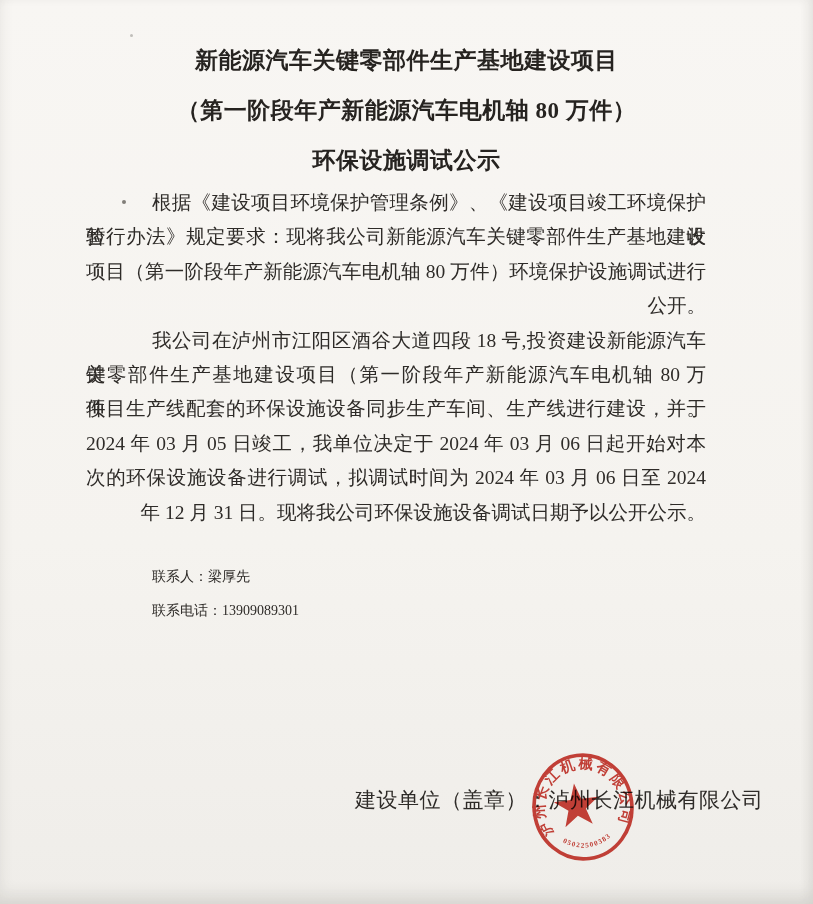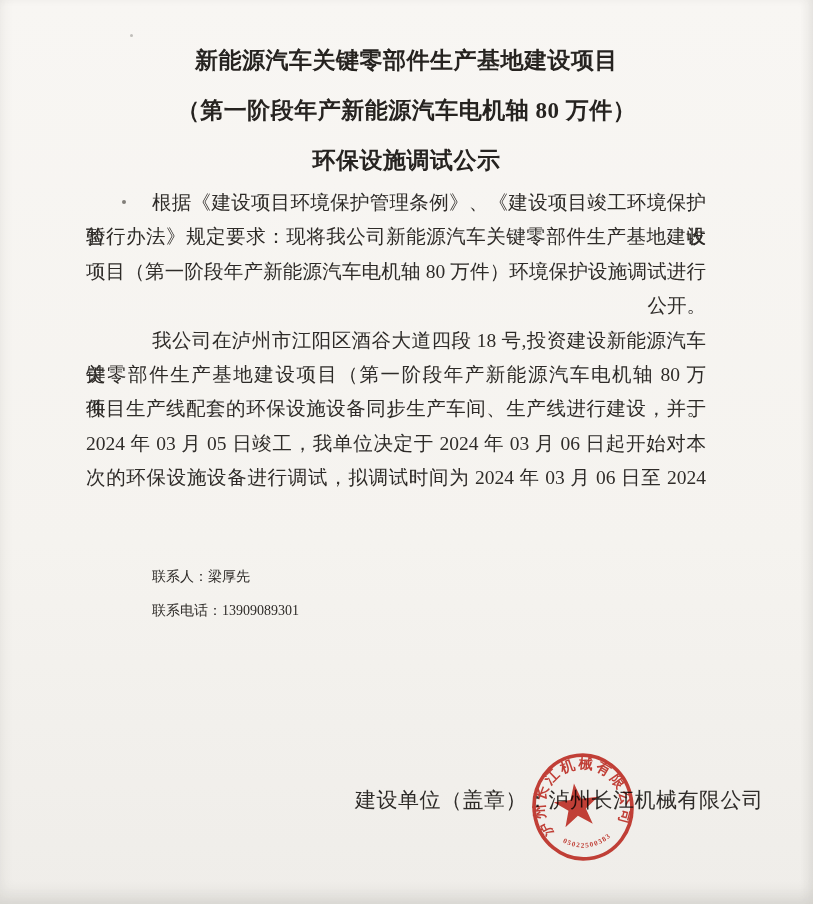--- a/index.html
+++ b/index.html
@@ -117,20 +117,21 @@
   <div class="body-block">
     <div class="body-line justify indent">根据《建设项目环境保护管理条例》、《建设项目竣工环境保护验收</div>
     <div class="body-line justify">暂行办法》规定要求：现将我公司新能源汽车关键零部件生产基地建设</div>
     <div class="body-line justify">项目（第一阶段年产新能源汽车电机轴 80 万件）环境保护设施调试进行</div>
     <div class="body-line">公开。</div>
     <div class="body-line justify indent">我公司在泸州市江阳区酒谷大道四段 18 号,投资建设新能源汽车关</div>
     <div class="body-line justify">键零部件生产基地建设项目（第一阶段年产新能源汽车电机轴 80 万件）。</div>
     <div class="body-line justify">项目生产线配套的环保设施设备同步生产车间、生产线进行建设，并于</div>
     <div class="body-line justify">2024 年 03 月 05 日竣工，我单位决定于 2024 年 03 月 06 日起开始对本</div>
     <div class="body-line justify">次的环保设施设备进行调试，拟调试时间为 2024 年 03 月 06 日至 2024</div>
+    <div class="body-line">年 12 月 31 日。现将我公司环保设施设备调试日期予以公开公示。</div>
   </div>
 
   <div class="contact-block">
     <div class="contact-line">
       <span>联系人：</span><span>梁厚先</span>
     </div>
     <div class="contact-line">
       <span>联系电话：</span><span>13909089301</span>
     </div>
   </div>

